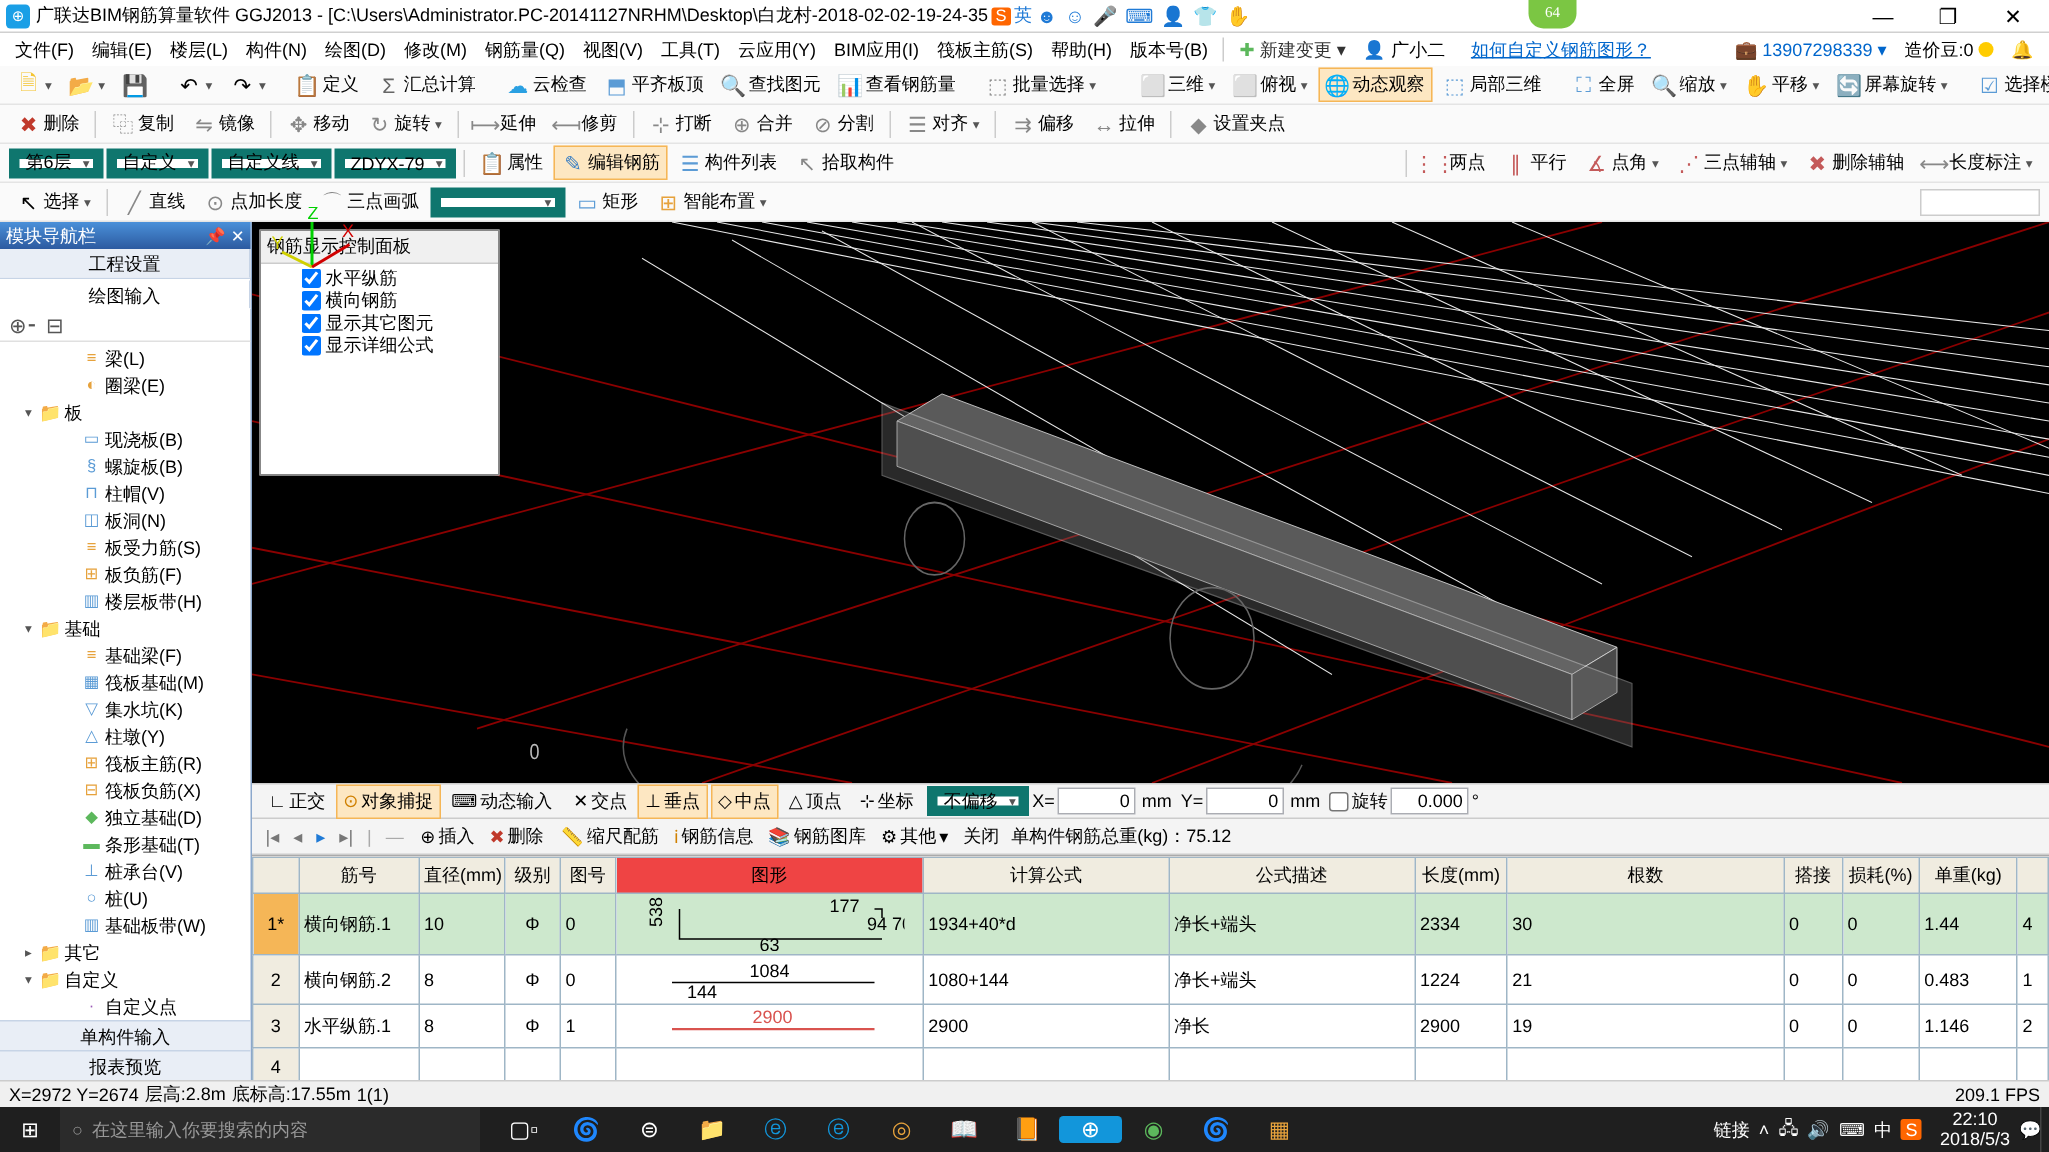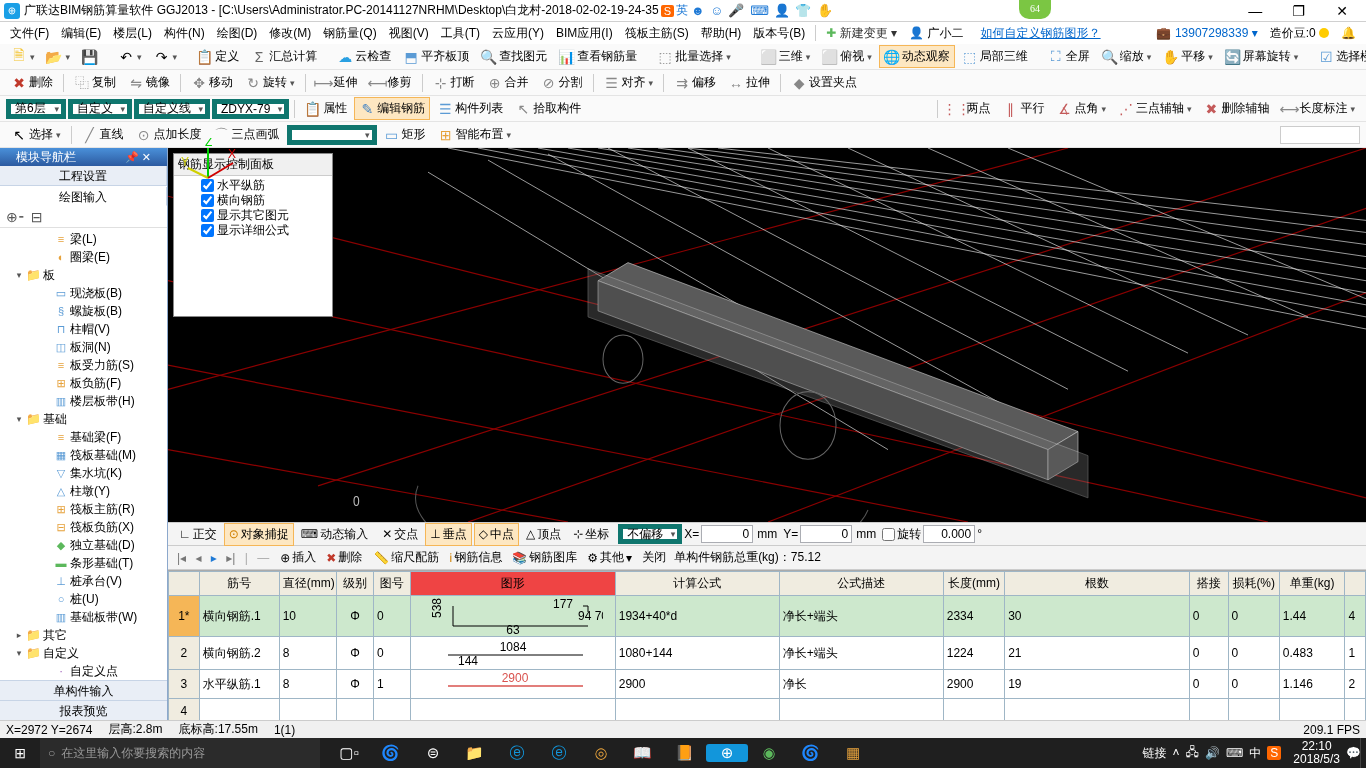--- a/index.html
+++ b/index.html
@@ -55,37 +55,37 @@
 .i-2pt{color:#c45a5a}.i-para{color:#c45a5a}.i-ang{color:#c45a5a}
 .i-3pt{color:#c45a5a}.i-delx{color:#c45a5a}.i-dim{color:#888}
 .i-edit-rebar{color:#3a7fc4}
 
 
 .main { display:flex; height:calc(100% - 22px - 22px - 26px*4 - 18px - 30px); }
 .left { width:168px; display:flex; flex-direction:column; border-right:1px solid #8ca8cc; }
 .right { flex:1; display:flex; flex-direction:column; min-width:0; }
 
 
-.panel-title { height:18px; background:linear-gradient(#4a90d9,#2c5aa0); color:#fff; padding:0 16px; display:flex; align-items:center; justify-content:space-between; font-size:11px; }
+.panel-title { height:18px; background:linear-gradient(#4a90d9,#2c5aa0); color:#fff; padding:0 4px; display:flex; align-items:center; justify-content:space-between; font-size:11px; }
 .panel-title .pin { font-size:11px; }
 .tabhdr { height:20px; display:flex; border-bottom:1px solid #c7d4e6; }
 .tabhdr .th { flex:1; text-align:center; line-height:20px; background:#e9eef6; border-right:1px solid #c7d4e6; cursor:default; }
 .tabhdr .th.active { background:#fff; border-bottom:1px solid #fff; position:relative; top:1px; }
 .icon-row { height:22px; display:flex; align-items:center; padding:0 6px; gap:6px; border-bottom:1px solid #e0e0e0; }
 .icon-row .iir { font-size:14px; color:#555; cursor:default; }
 .tree { flex:1; overflow:auto; padding:2px 0; }
 .tree .node { display:flex; align-items:center; padding:1px 0 1px 4px; gap:2px; white-space:nowrap; cursor:default; line-height:16px; }
 .tree .exp { width:10px; text-align:center; font-size:9px; color:#555; }
 .tree .fld { color:#e6a23c; font-size:12px; }
 .tree .tic { width:14px; height:12px; display:inline-flex; align-items:center; justify-content:center; font-size:11px; }
 .tree .lbl { }
 .tree .ind1{padding-left:14px}.tree .ind3{padding-left:42px}
 .bottom-tabs { }
 .bottom-tabs .bt { height:20px; text-align:center; line-height:20px; background:#e9eef6; border-top:1px solid #c7d4e6; cursor:default; }
-.combo { height:20px; border:5px solid #0f766e; background:#fff; padding:0 14px 0 4px; position:relative; display:inline-flex; align-items:center; min-width:60px; }
+.combo { height:20px; border:7px solid #0f766e; background:#fff; padding:0 14px 0 4px; position:relative; display:inline-flex; align-items:center; min-width:60px; }
 .combo::after { content:"▾"; position:absolute; right:2px; font-size:9px; color:#555; }
 
 .canvas-wrap { flex:1; position:relative; background:#000; min-height:0; }
 .canvas-wrap svg { width:100%; height:100%; display:block; }
 .float-panel { position:absolute; left:5px; top:5px; width:160px; background:#fff; border:1px solid #888; }
 .float-panel .fp-title { background:#f0f0f0; padding:2px 4px; border-bottom:1px solid #ccc; }
 .float-panel .fp-body { padding:2px 4px; min-height:140px; }
 .float-panel label { display:block; line-height:15px;padding-left:23px; }
 .float-panel input { vertical-align:middle; margin-right:3px; }
 .axis3d { position:absolute; left:10px; bottom:10px; }
@@ -110,21 +110,21 @@
 table.grid th { background:#f0ece0; font-weight:normal; text-align:center; }
 table.grid th.shape { background:#ef4444; }
 table.grid td { text-align:left; }
 table.grid td.c { text-align:center; }
 table.grid tr.cur td { background:#cde8cd; }
 table.grid tr.cur td.rowhdr { background:#f5b657; }
 table.grid td.rowhdr { background:#f0ece0; text-align:center; }
 .shape-cell svg { display:block; margin:auto; }
 
 
-.status { height:18px; background:#f0f0f0; border-top:1px solid #ccc; display:flex; align-items:center; padding:0 6px; gap:16px; font-size:11px; }
+.status { height:18px; background:#f0f0f0; border-top:1px solid #ccc; display:flex; align-items:center; padding:0 6px; gap:4px; font-size:11px; }
 .status .spacer { flex:1; }
 
 
 .taskbar { height:30px; background:#1f1f1f; display:flex; align-items:center; padding:0 0 0 0; color:#fff; }
 .taskbar .start { width:40px; text-align:center; font-size:14px; }
 .taskbar .search { display:flex; align-items:center; background:#2b2b2b; height:30px; padding:0 8px; width:280px; color:#999; gap:6px; }
 .taskbar .tb-icons { display:flex; align-items:center; gap:0; margin-left:8px; }
 .taskbar .tb-icons span { width:42px; text-align:center; font-size:15px; cursor:default; }
 .taskbar .spacer { flex:1; }
 .taskbar .tray { display:flex; align-items:center; gap:6px; padding:0 6px; font-size:11px; }

